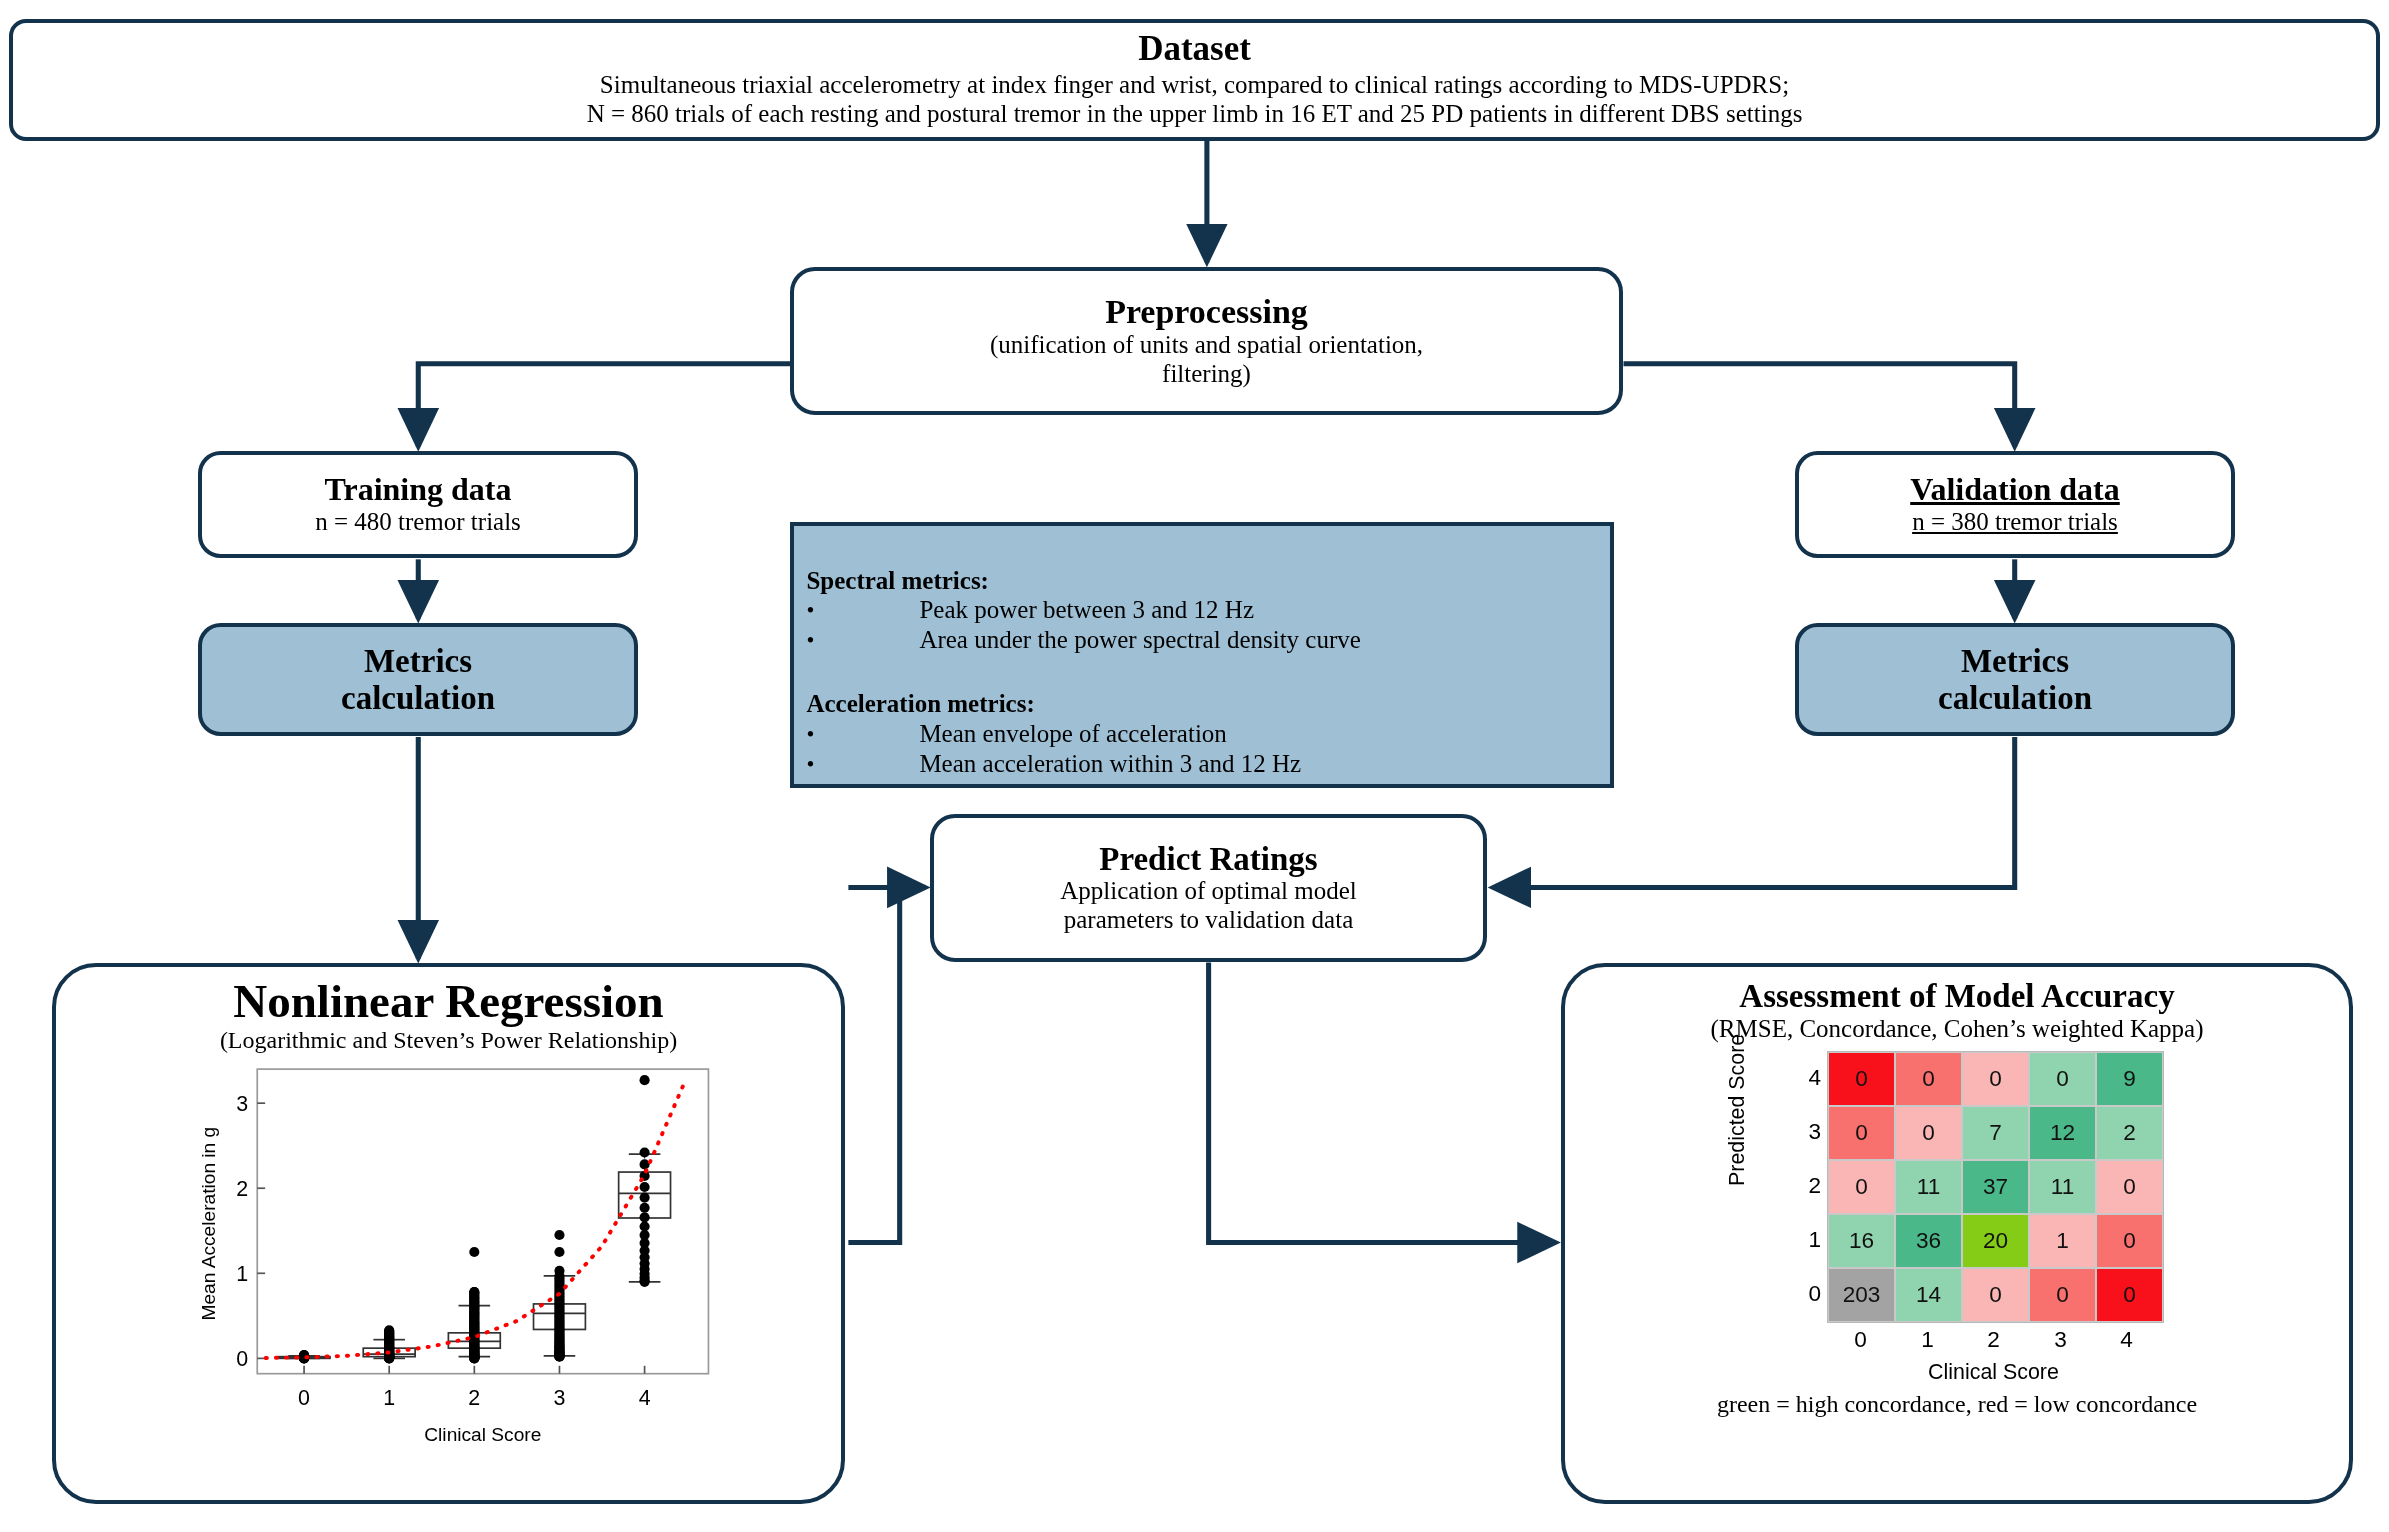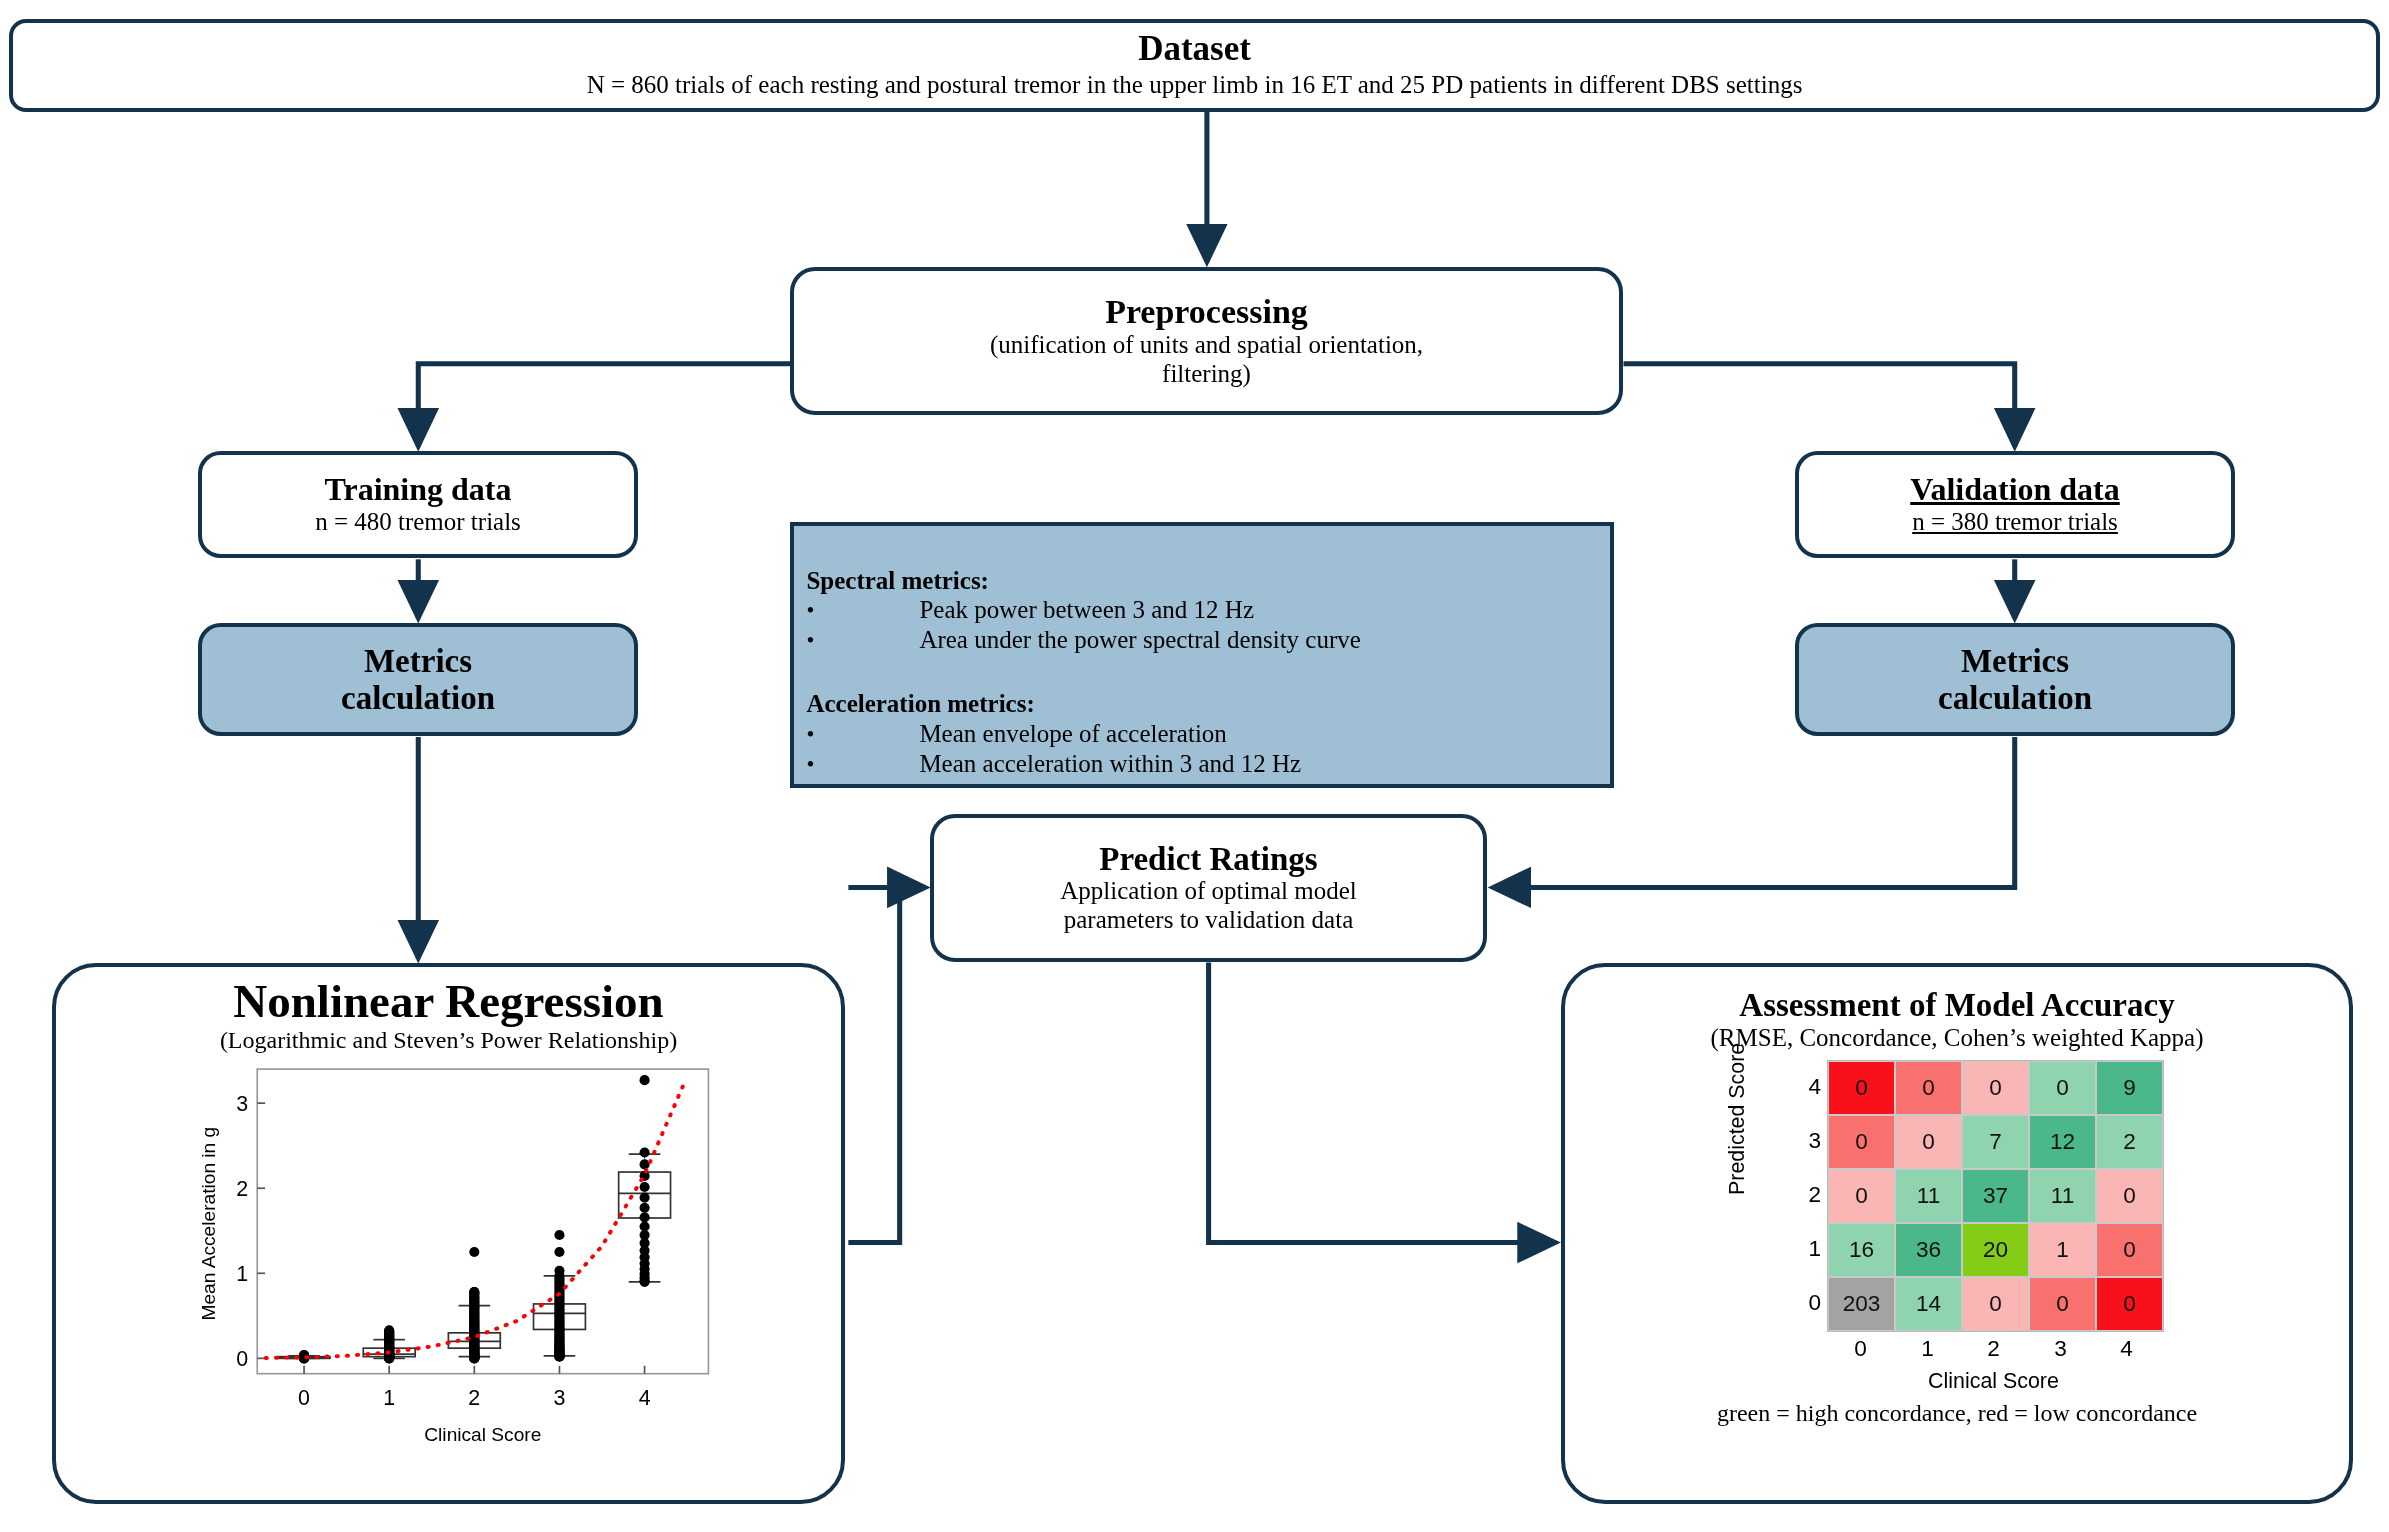--- a/index.html
+++ b/index.html
@@ -48,21 +48,21 @@
   #predict{left:930px;top:814px;width:557px;height:148px;border-radius:25px;}
   #predict .t-title{font-size:33px;}
   #predict .t-sub{font-size:25px;}
 
   #nonlinear{left:52px;top:963px;width:793px;height:541px;border-radius:44px;
              justify-content:flex-start;padding-top:10px;}
   #nonlinear .t-title{font-size:47px;}
   #nonlinear .t-sub{font-size:24px;margin-bottom:2.3px;}
 
   #assessment{left:1561px;top:963px;width:792px;height:541px;border-radius:44px;
-              justify-content:flex-start;padding-top:21px;}
+              justify-content:flex-start;padding-top:12px;}
   #assessment .t-title{font-size:33px;}
   #assessment .t-sub{font-size:25px;}
 
   
   .plotwrap{position:relative;width:564px;height:395px;margin-top:3.4px;}
   .plotwrap svg{position:absolute;left:0;top:0;}
   .axlabel{font-family:"Liberation Sans","DejaVu Sans",sans-serif;font-size:34px;fill:#000;}
   .ticklabel{font-family:"Liberation Sans","DejaVu Sans",sans-serif;font-size:38px;fill:#000;}
 
   
@@ -105,20 +105,21 @@
       <path d="M742,1307 L742,1700"></path>
       <path d="M3574,1307 L3574,1574 L2648,1574"></path>
       <path d="M1505,1574 L1596,1574 L1596,2204 L1505,2204" marker-end="none"></path>
       <path d="M1596,1574 L1642,1574"></path>
       <path d="M2144,1707 L2144,2204 L2760,2204"></path>
     </g>
   </svg>
 
   <div class="box round" id="dataset">
     <div class="t-title">Dataset</div>
+    <div class="t-sub">Simultaneous triaxial accelerometry at index finger and wrist, compared to clinical ratings according to MDS-UPDRS;</div>
     <div class="t-sub">N = 860 trials of each resting and postural tremor in the upper limb in 16 ET and 25 PD patients in different DBS settings</div>
   </div>
 
   <div class="box round" id="preprocessing">
     <div class="t-title">Preprocessing</div>
     <div class="t-sub">(unification of units and spatial orientation,</div>
     <div class="t-sub">filtering)</div>
   </div>
 
   <div class="box round" id="training">

